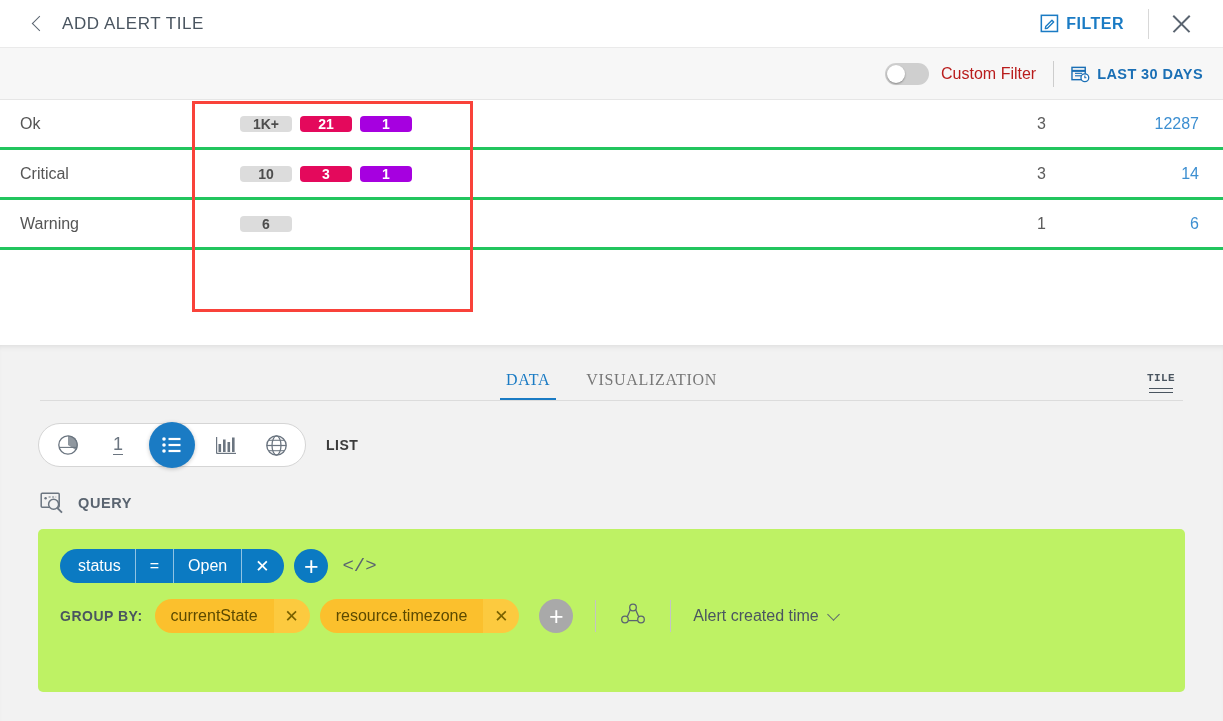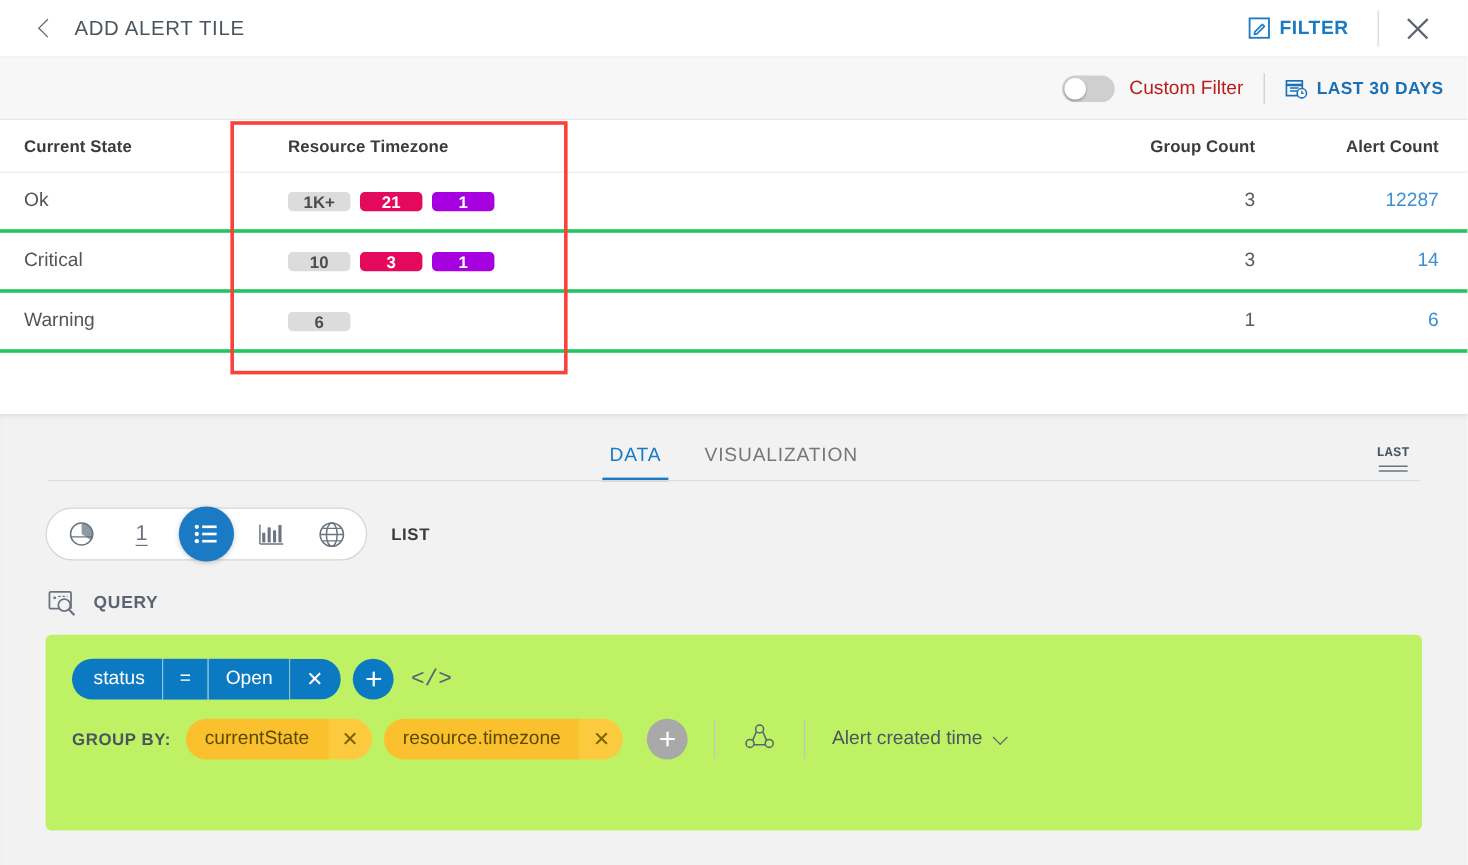--- a/index.html
+++ b/index.html
@@ -120,21 +120,21 @@
   
   .lower {
     position: absolute; left: 0; top: 345px; width: 1223px; height: 376px;
     background: #f2f2f2;
     box-shadow: inset 0 5px 7px -5px rgba(0,0,0,.13);
   }
   .tabs-row {
     position: relative; height: 56px; display: flex; align-items: flex-end;
     justify-content: center;
   }
-  .tabs { display: flex; gap: 0; }
+  .tabs { display: flex; gap: 0; font-family: Liberation Serif, serif; }
   .tab {
     font-size: 16px; letter-spacing: .7px; color: #777; padding: 0 18px 12px 18px;
     cursor: pointer; position: relative;
   }
   .tab.active { color: #1a7bc4; }
   .tab.active::after {
     content: ""; position: absolute; left: 12px; right: 12px; bottom: 0;
     height: 3px; background: #1a7bc4;
   }
   .tabs-underline {
@@ -276,26 +276,20 @@
         <line x1="4.2" y1="8.8" x2="11.8" y2="8.8" stroke="#1a6fb5" stroke-width="1.2"></line>
         <line x1="4.2" y1="11.4" x2="11.8" y2="11.4" stroke="#1a6fb5" stroke-width="1.2"></line>
         <circle cx="14.6" cy="13.4" r="4.1" fill="#fff" stroke="#1a6fb5" stroke-width="1.4"></circle>
         <path d="M14.6 11.2 v2.3 h1.7" fill="none" stroke="#1a6fb5" stroke-width="1.2"></path>
       </svg>
       <span class="daterange-label">LAST 30 DAYS</span>
     </div>
   </div>
 
   <div class="table-wrap">
-    <div class="trow head">
-      <div class="c-state th">Current State</div>
-      <div class="c-tz th">Resource Timezone</div>
-      <div class="c-group th">Group Count</div>
-      <div class="c-alert th">Alert Count</div>
-    </div>
 
     <div class="trow body">
       <div class="c-state td">Ok</div>
       <div class="c-tz">
         <span class="badge grey">1K+</span>
         <span class="badge pink">21</span>
         <span class="badge purple">1</span>
       </div>
       <div class="c-group td num">3</div>
       <div class="c-alert td link">12287</div>
@@ -326,21 +320,21 @@
 
   <div class="lower">
 
     <div class="tabs-row">
       <div class="tabs">
         <div class="tab active">DATA</div>
         <div class="tab">VISUALIZATION</div>
       </div>
       <div class="tabs-underline"></div>
       <div class="json-btn">
-        <span class="json-text">LAST</span>
+        <span class="json-text">TILE</span>
         <div class="json-lines">
           <div></div>
             <div></div>
         </div>
       </div>
     </div>
 
     <div class="viz-row">
       <div class="viz-pill">
         <div class="viz-ico">

